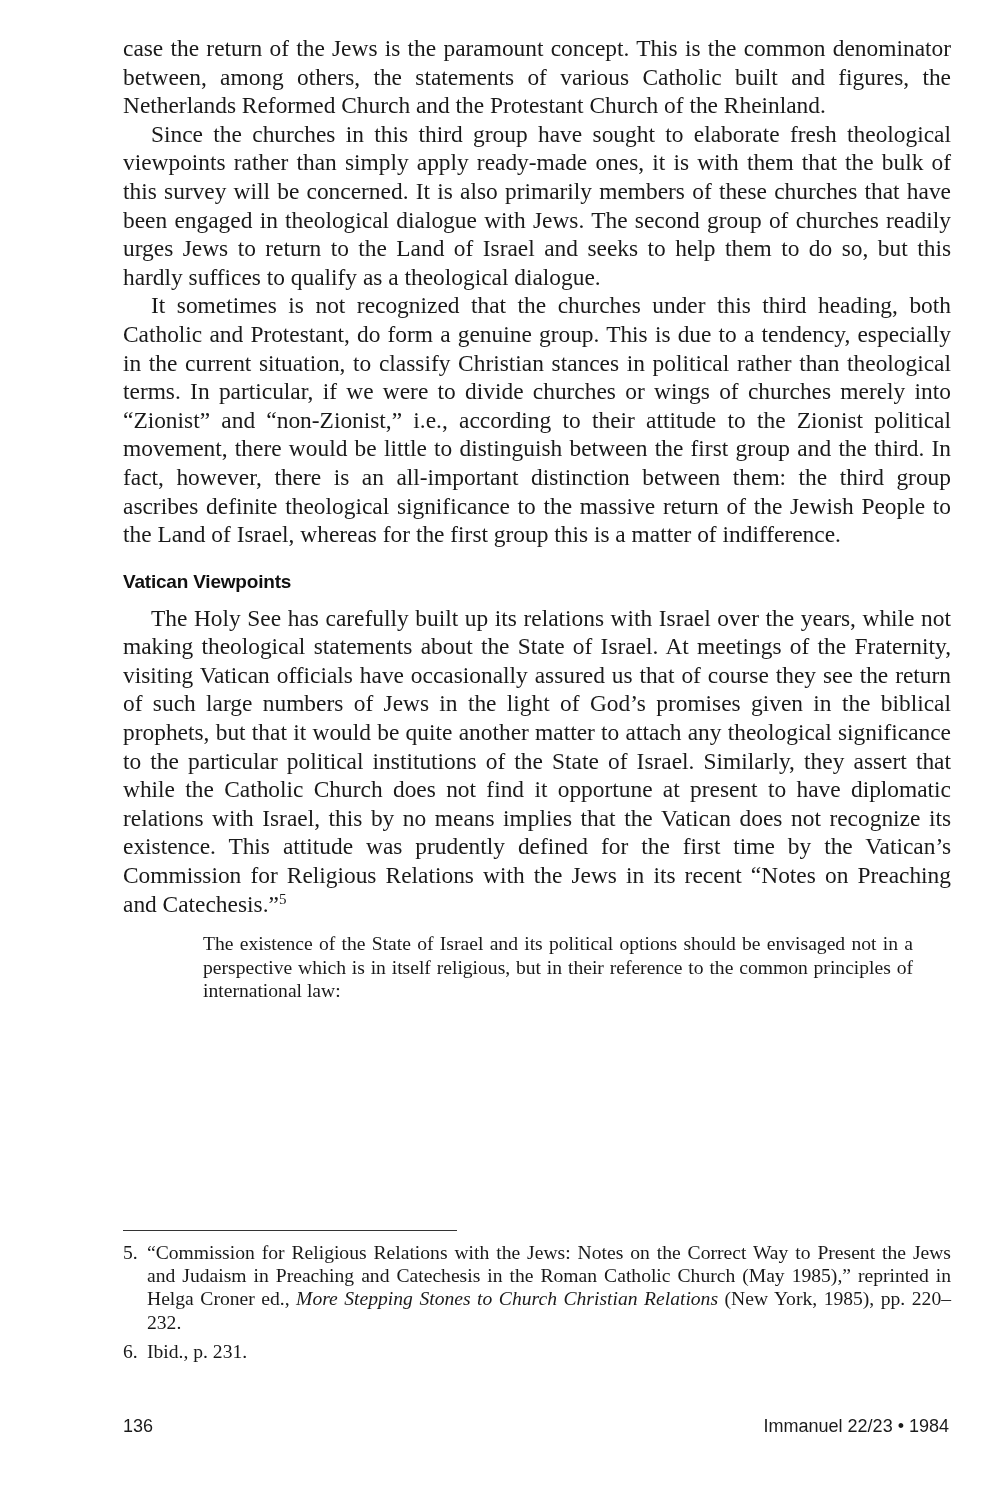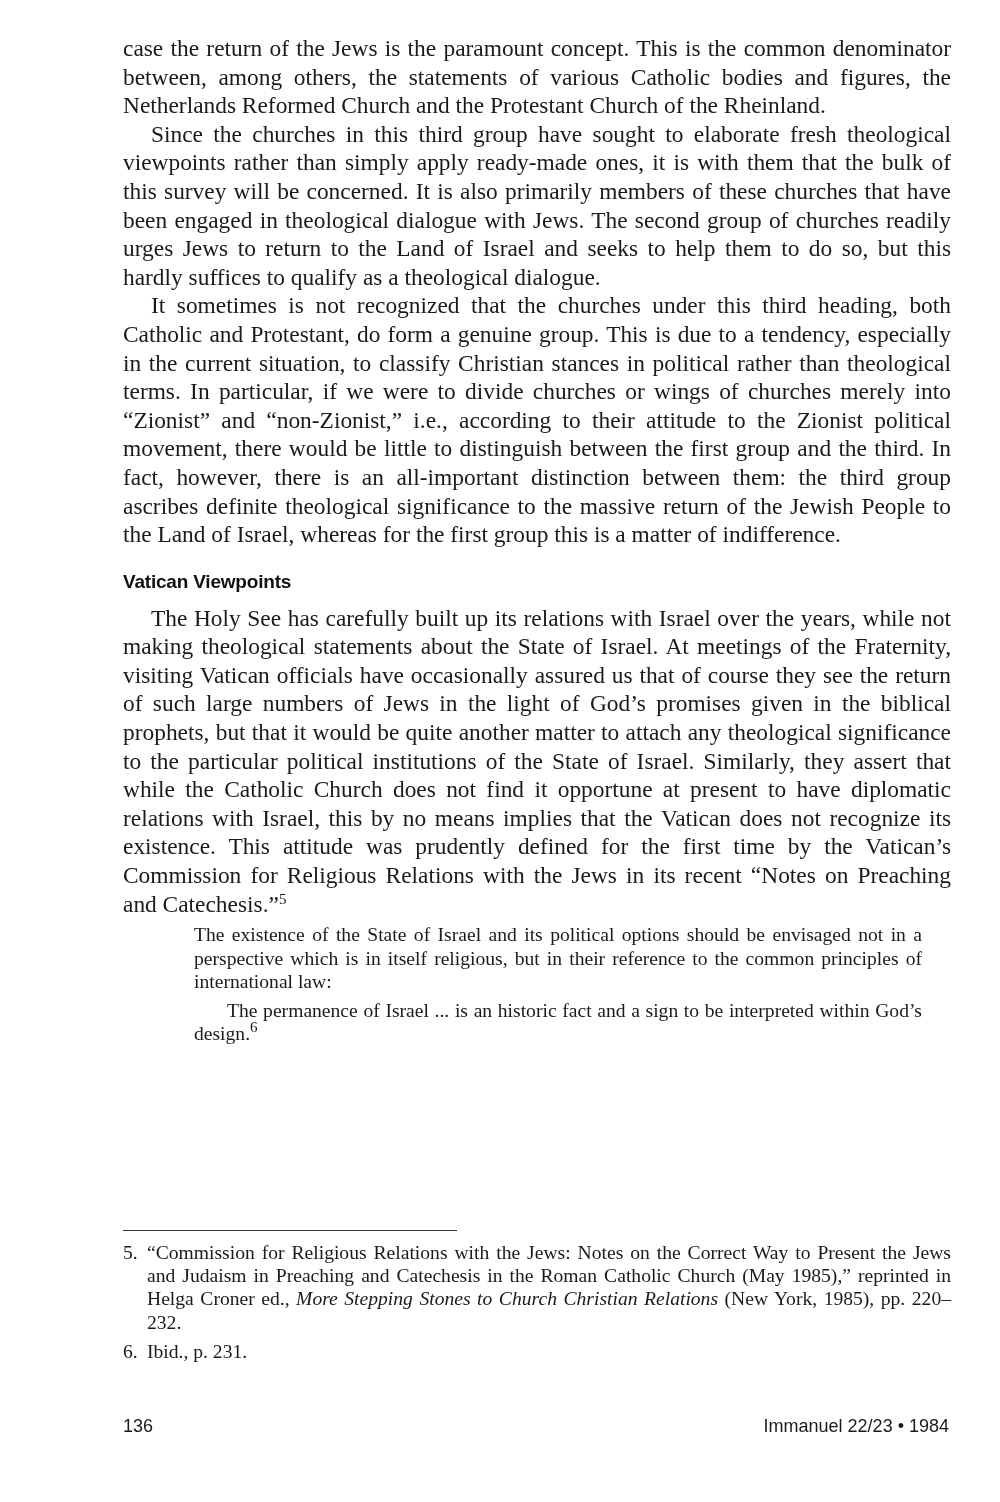--- a/index.html
+++ b/index.html
@@ -49,21 +49,21 @@
       line-height: 0;
       vertical-align: 8px;
     }
     .blockquote {
       margin: 4px 24px 0 66px;
       font-size: 19.6px;
       line-height: 23.5px;
       text-align: justify;
     }
     .blockquote p {
-      margin: 5px;
+      margin: 14px;
     }
     .blockquote p.bq-indent {
       text-indent: 33px;
     }
     .gap-after-quote {
       margin-top: 14px;
     }
     .footnote-rule {
       position: absolute;
       left: 123px;
@@ -106,31 +106,30 @@
       display: flex;
       justify-content: space-between;
       color: #1a1a1a;
     }
     em { font-style: italic; }
   </style>
 </head>
 <body>
 
 <div class="page">
-  <p class="para first">case the return of the Jews is the paramount concept. This is the common de­nominator between, among others, the statements of various Catholic bodies and figures, the Netherlands Reformed Church and the Protestant Church of the Rheinland.</p>
+  <p class="para first">case the return of the Jews is the paramount concept. This is the common de­nominator between, among others, the statements of various Catholic built and figures, the Netherlands Reformed Church and the Protestant Church of the Rheinland.</p>
   <p class="para indent">Since the churches in this third group have sought to elaborate fresh theo­logical viewpoints rather than simply apply ready-made ones, it is with them that the bulk of this survey will be concerned. It is also primarily members of these churches that have been engaged in theological dialogue with Jews. The second group of churches readily urges Jews to return to the Land of Israel and seeks to help them to do so, but this hardly suffices to qualify as a theological dialogue.</p>
   <p class="para indent">It sometimes is not recognized that the churches under this third heading, both Catholic and Protestant, do form a genuine group. This is due to a ten­dency, especially in the current situation, to classify Christian stances in politi­cal rather than theological terms. In particular, if we were to divide churches or wings of churches merely into “Zionist” and “non-Zionist,” i.e., according to their attitude to the Zionist political movement, there would be little to distin­guish between the first group and the third. In fact, however, there is an all-im­portant distinction between them: the third group ascribes definite theological significance to the massive return of the Jewish People to the Land of Israel, whereas for the first group this is a matter of indifference.</p>
 
   <h2 class="heading">Vatican Viewpoints</h2>
 
   <p class="para indent"><span>The Holy See has carefully built up its relations with Israel over the years, while not making theological statements about the State of Israel. At meetings of the Fraternity, visiting Vatican officials have occasionally assured us that of course they see the return of such large numbers of Jews in the light of God’s promises given in the biblical prophets, but that it would be quite another mat­ter to attach any theological significance to the particular political institutions of the State of Israel. Similarly, they assert that while the Catholic Church does not find it opportune at present to have diplomatic relations with Israel, this by no means implies that the Vatican does not recognize its existence. This at­titude was prudently defined for the first time by the Vatican’s Commission for Religious Relations with the Jews in its recent “Notes on Preaching and Catech­esis.”</span><sup>5</sup></p>
 
   <div class="blockquote">
     <p>The existence of the State of Israel and its political options should be envis­aged not in a perspective which is in itself religious, but in their reference to the common principles of international law:</p>
-    <p class="bq-indent"><span>The permanence of Israel ... is an historic fact and a sign to be interpreted within God’s design.</span><sup>6</sup></p>
   </div>
 
 </div>
 
 <div class="footnote-rule"></div>
 
 <div class="footnotes">
   <div class="fn">
     <span class="fn-num">5.</span>
     <span class="fn-text"><span>“Commission for Religious Relations with the Jews: Notes on the Correct Way to Pre­sent the Jews and Judaism in Preaching and Catechesis in the Roman Catholic Church (May 1985),” reprinted in Helga Croner ed., </span><em>More Stepping Stones to Church Christian Relations</em><span> (New York, 1985), pp. 220–232.</span></span>

